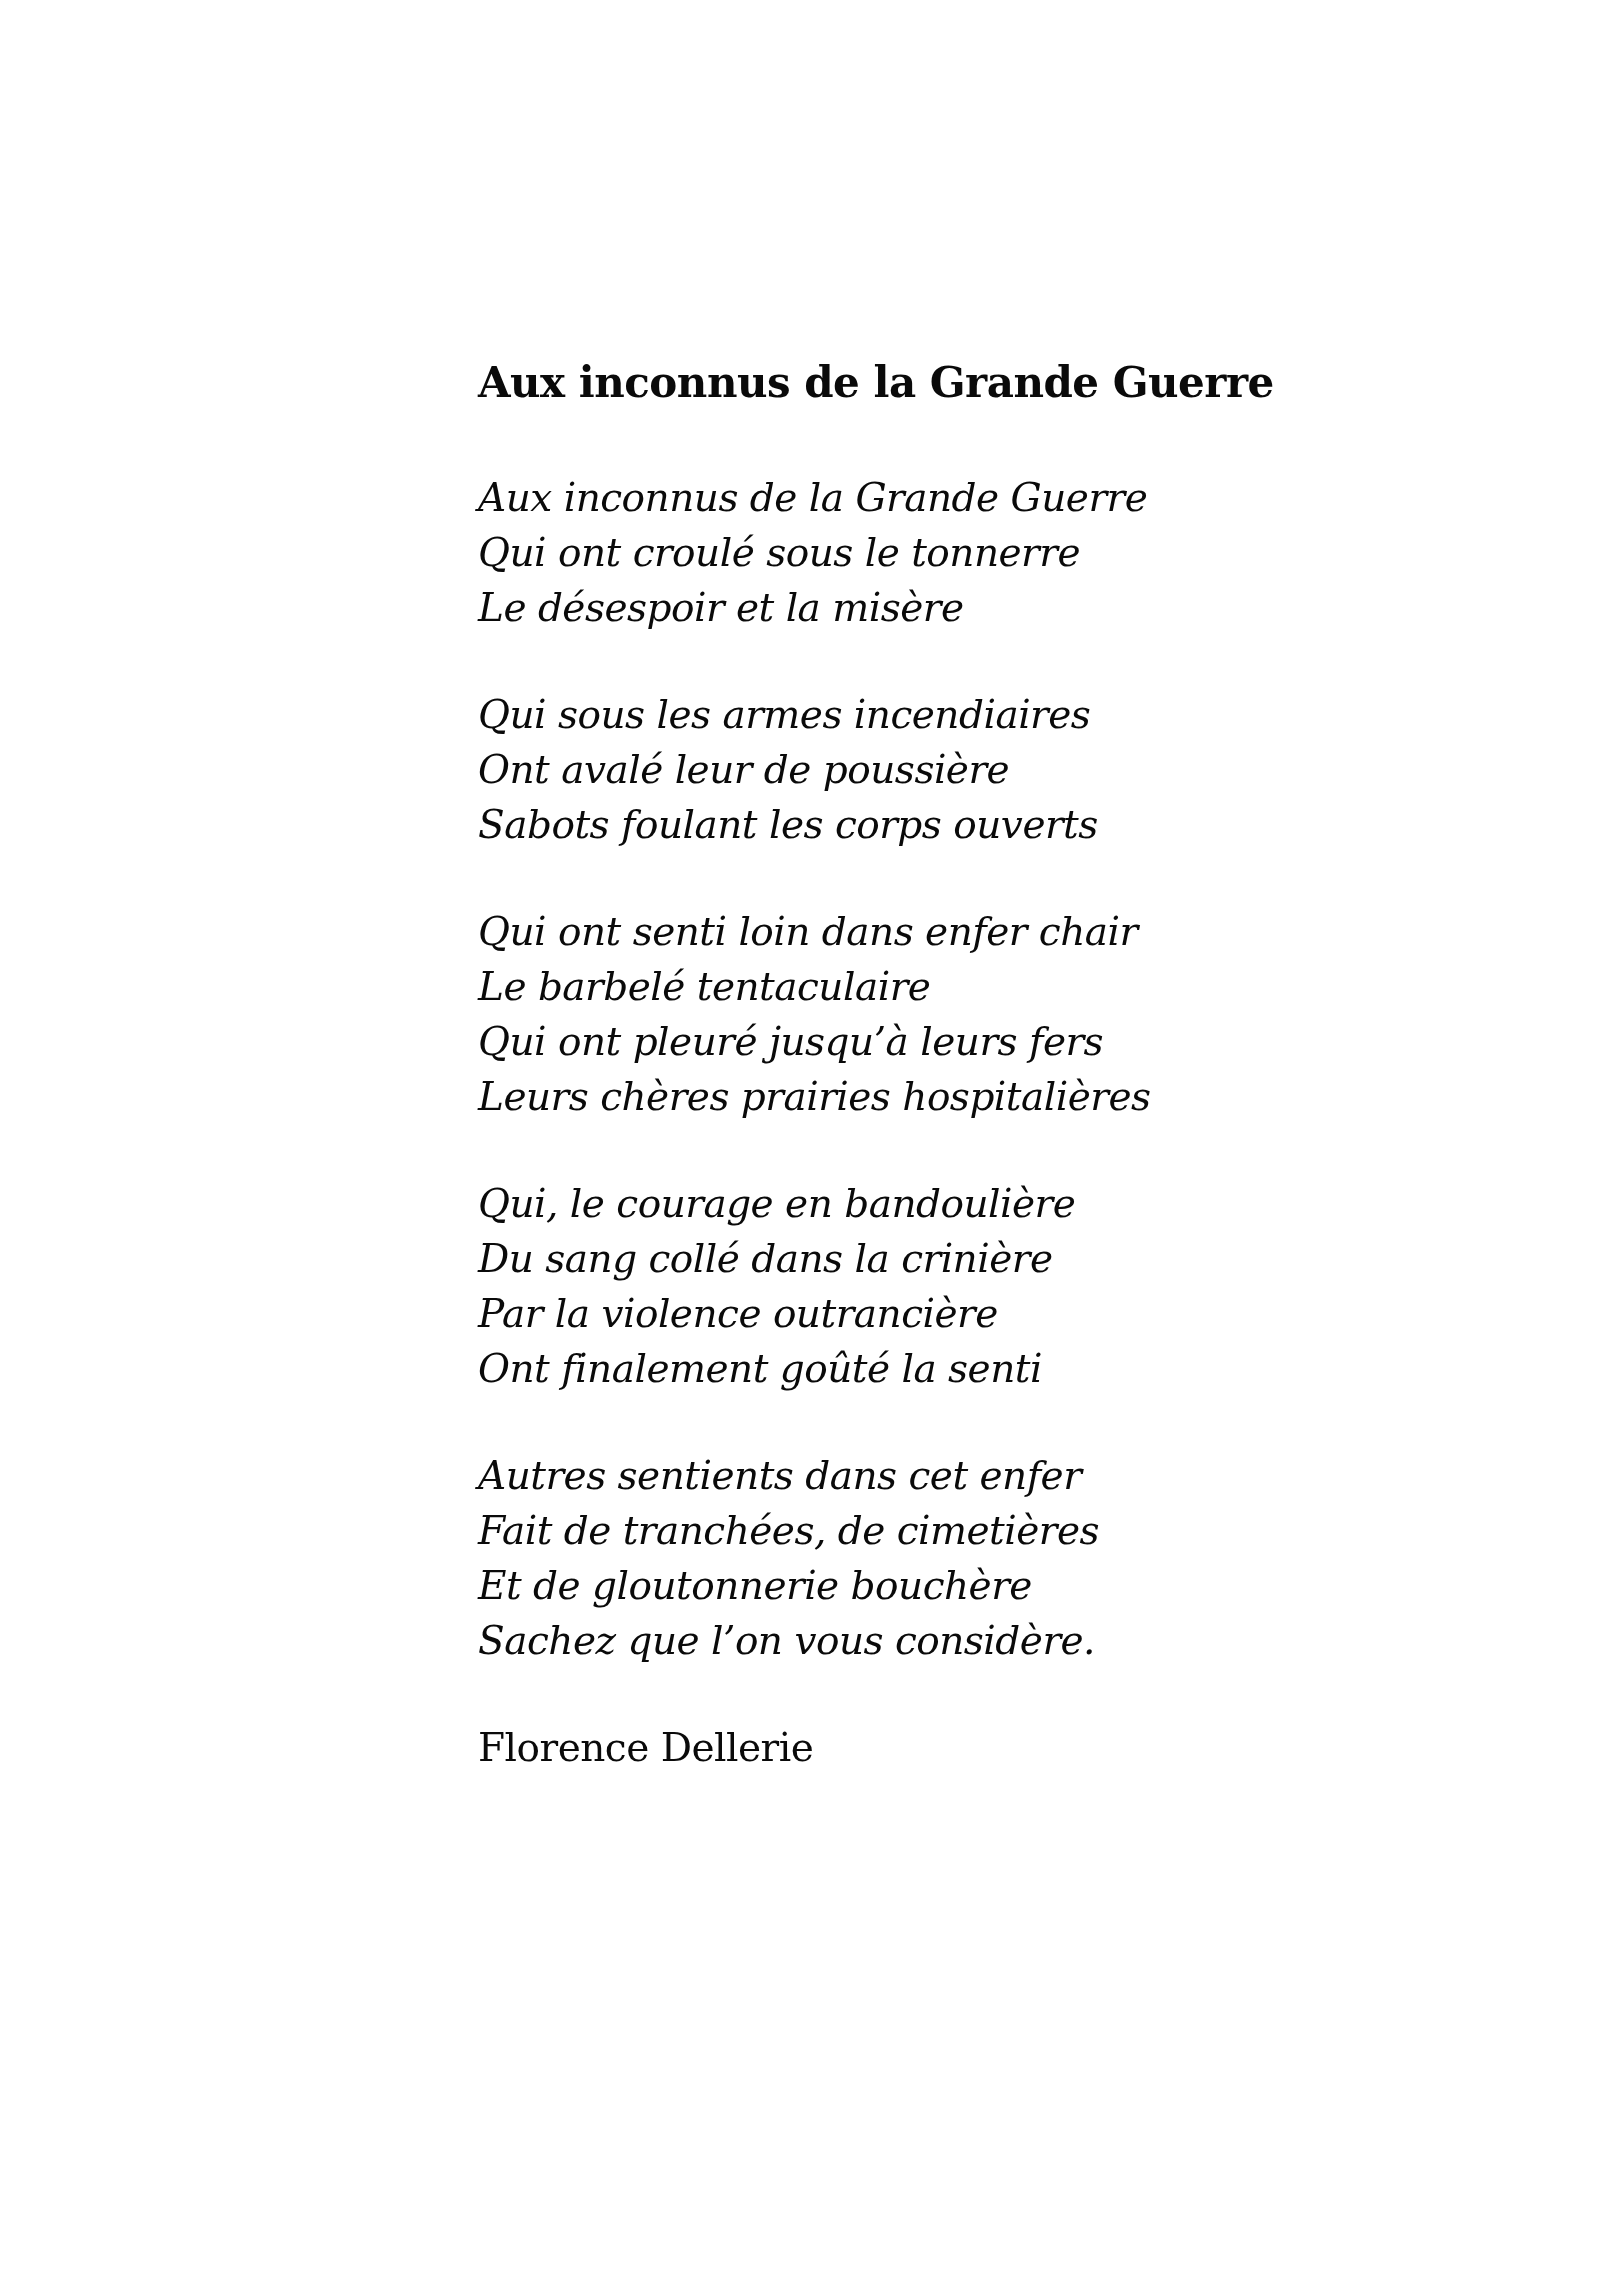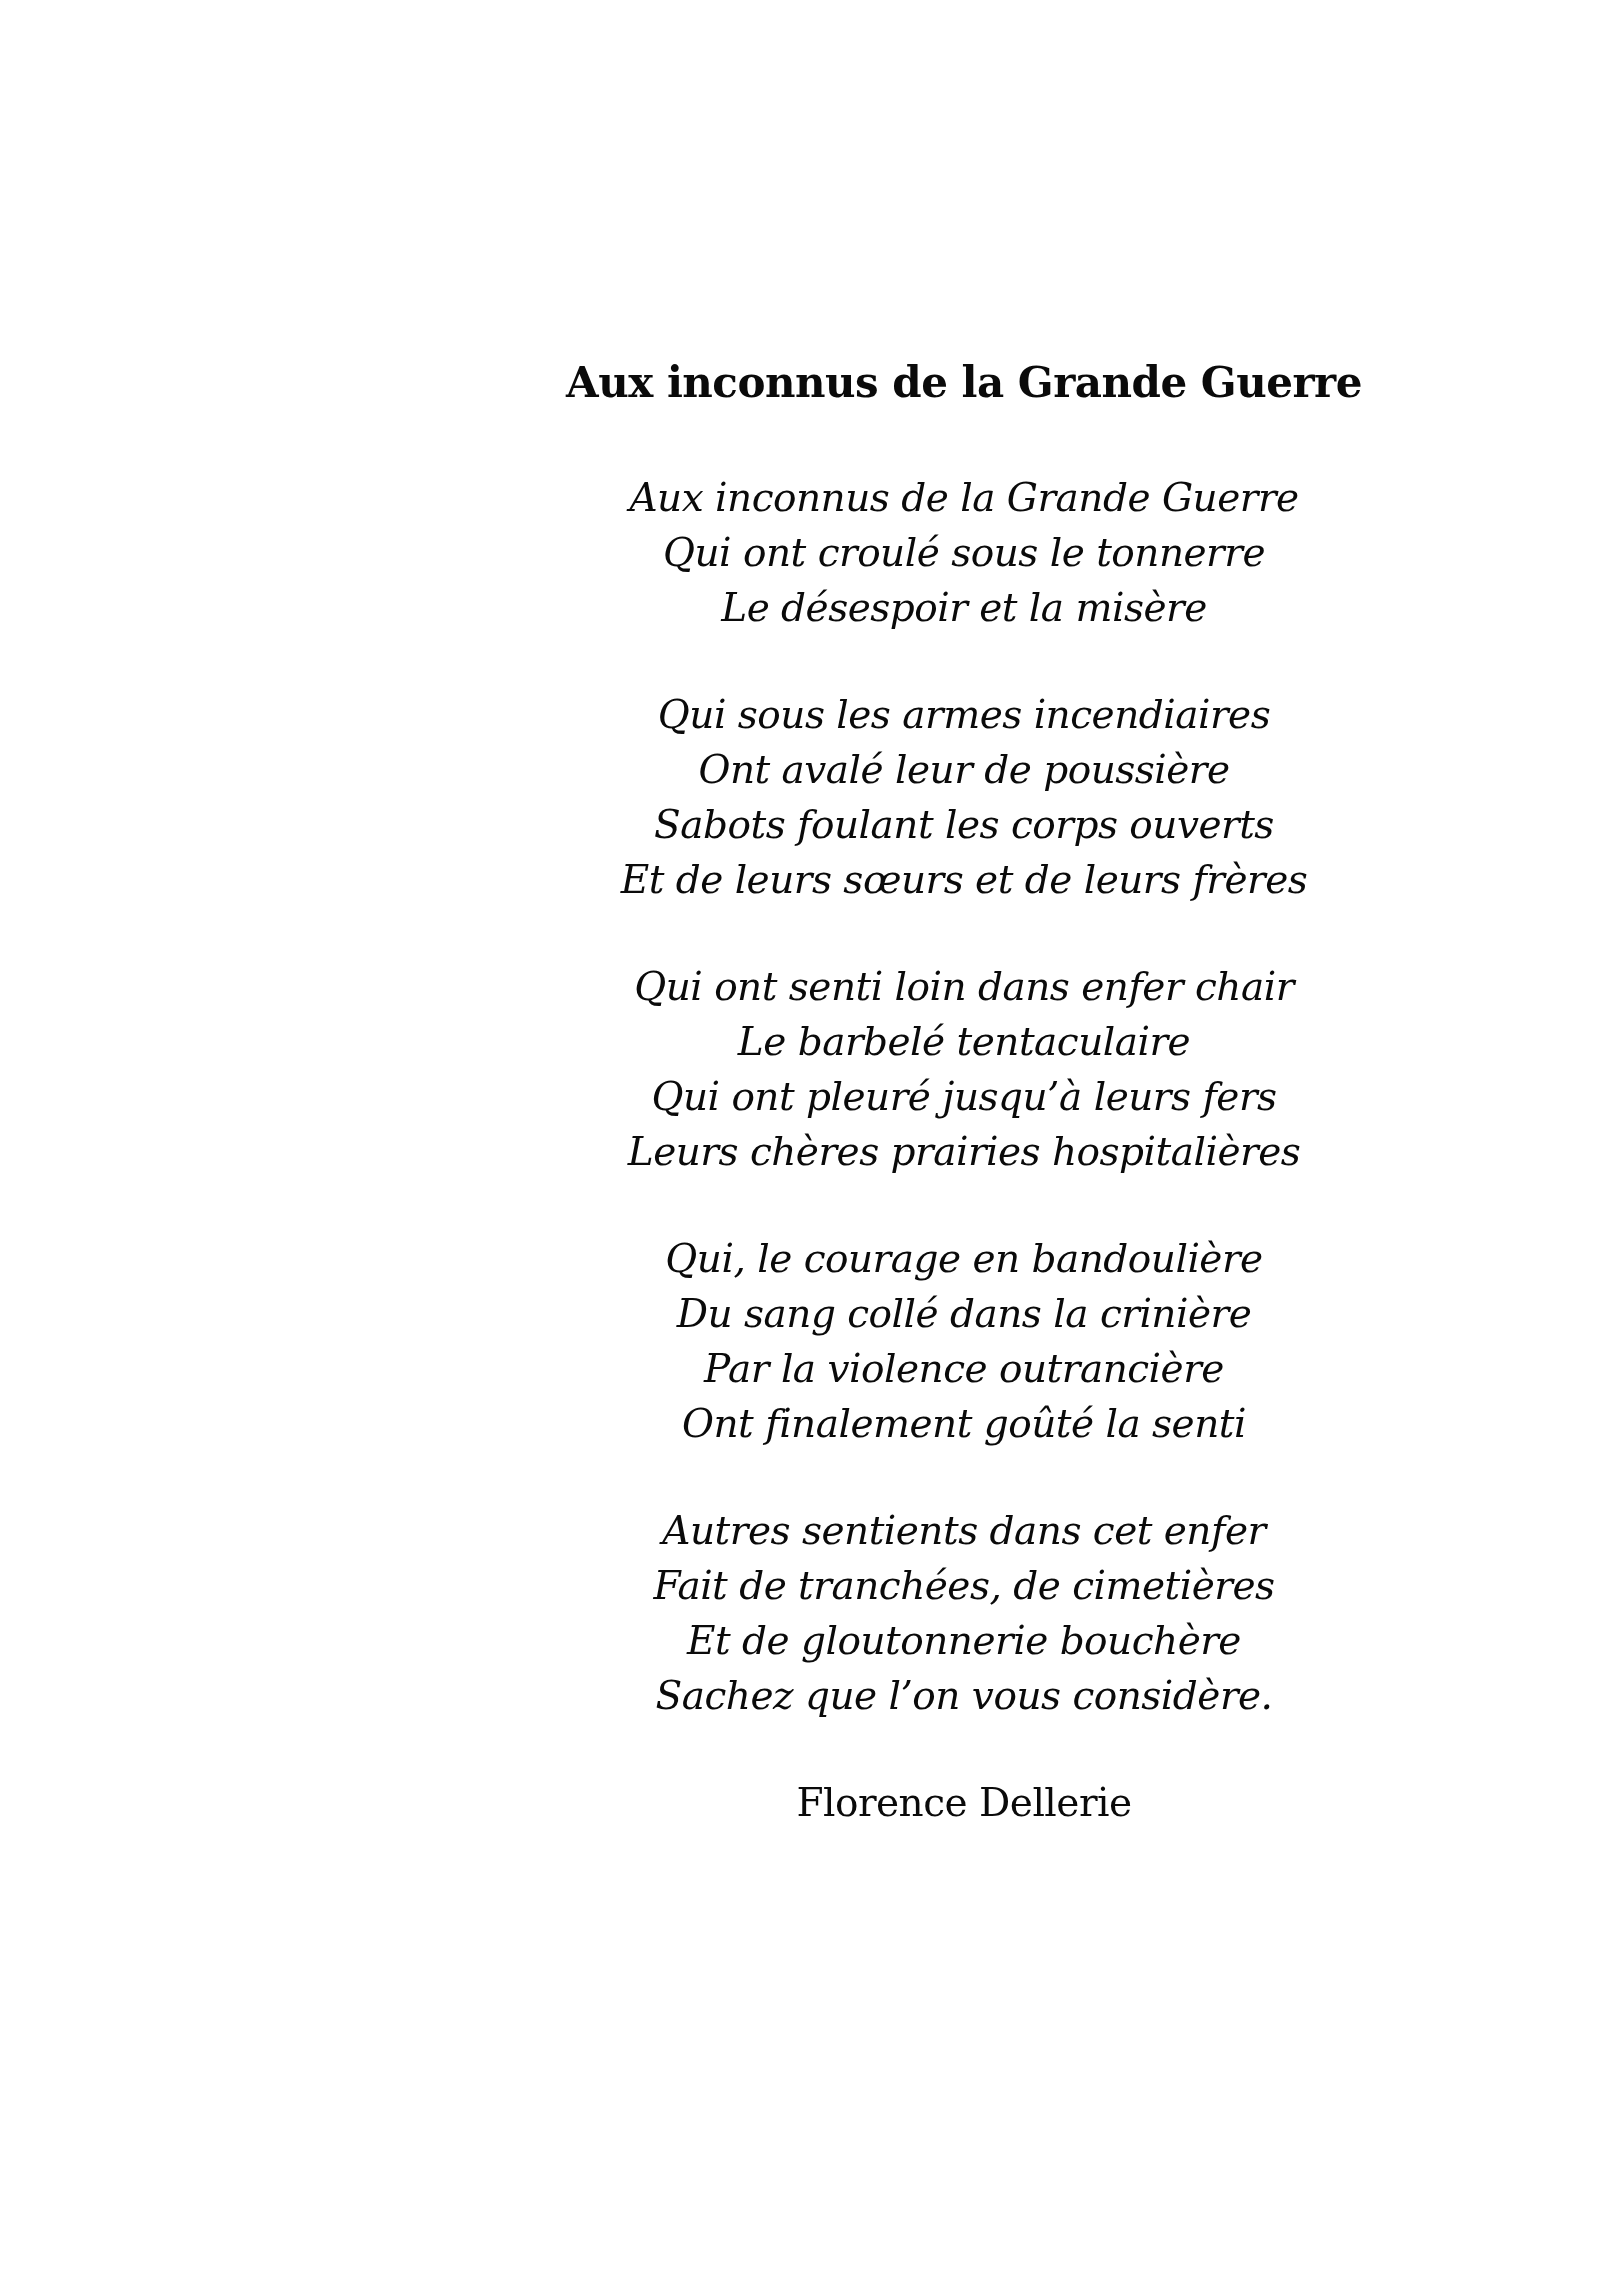--- a/index.html
+++ b/index.html
@@ -15,21 +15,20 @@
     color: #0a0a0a;
   }
   .page {
     position: absolute;
     left: 0;
     top: 0;
     width: 1623px;
     height: 2295px;
     background: #ffffff;
     overflow: hidden;
-    text-align: center;
   }
   .poem {
     position: absolute;
     left: 478px;
     top: 355px;
     width: 972px;
   }
   .poem-title {
     font-weight: bold;
     font-style: normal;
@@ -67,21 +66,20 @@
     <div class="stanza">
       <p>Aux inconnus de la Grande Guerre</p>
       <p>Qui ont croulé sous le tonnerre</p>
       <p>Le désespoir et la misère</p>
     </div>
 
     <div class="stanza">
       <p>Qui sous les armes incendiaires</p>
       <p>Ont avalé leur de poussière</p>
       <p>Sabots foulant les corps ouverts</p>
-      <p>Et de leurs sœurs et de leurs frères</p>
     </div>
 
     <div class="stanza">
       <p>Qui ont senti loin dans enfer chair</p>
       <p>Le barbelé tentaculaire</p>
       <p>Qui ont pleuré jusqu’à leurs fers</p>
       <p>Leurs chères prairies hospitalières</p>
     </div>
 
     <div class="stanza">

